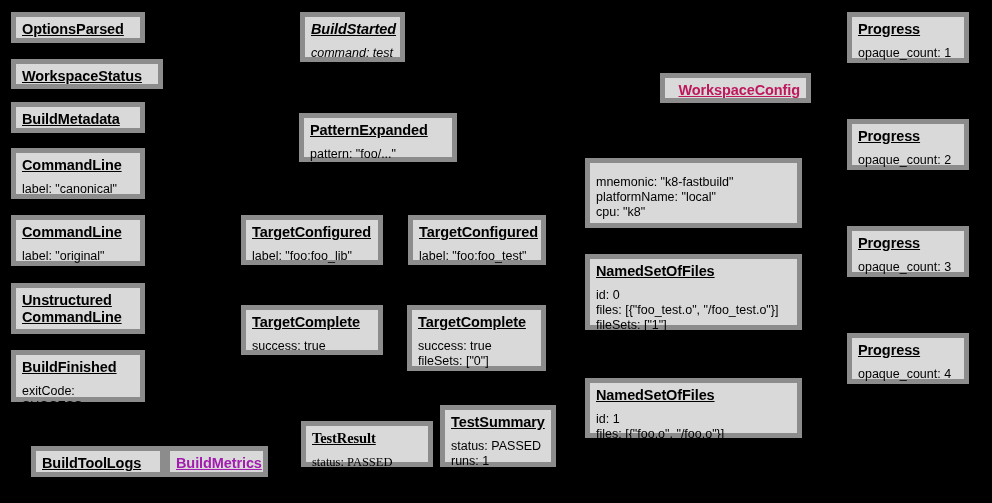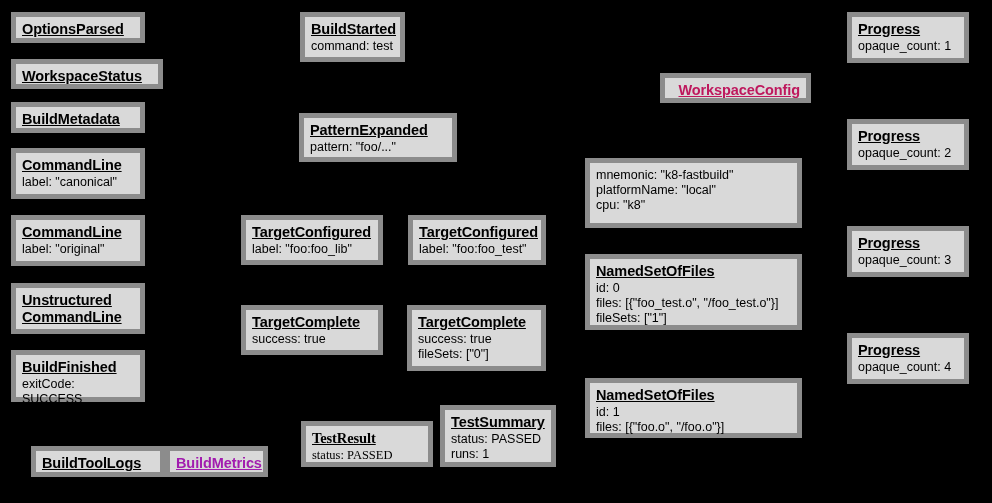--- a/index.html
+++ b/index.html
@@ -31,21 +31,21 @@
     line-height: 17px;
     letter-spacing: -0.1px;
     white-space: pre-line;
   }
   .node-fields {
     display: block;
     font-size: 12.5px;
     font-weight: normal;
     line-height: 15px;
     white-space: pre-line;
-    margin-top: 1px;
+    margin-top: 8px;
   }
   .node-fields:empty { display: none; }
 </style>
 </head>
 <body>
 
 <div id="canvas" style="background: rgb(0, 0, 0);">
     <div class="node" style="left: 11px; top: 12px; width: 134px; height: 31px; background: rgb(217, 217, 217); border-color: rgb(140, 140, 140); color: rgb(0, 0, 0);">
       <span class="node-title">OptionsParsed</span>
     </div>
@@ -70,21 +70,21 @@
     <div class="node" style="left: 11px; top: 350px; width: 134px; height: 52px; background: rgb(217, 217, 217); border-color: rgb(140, 140, 140); color: rgb(0, 0, 0);">
       <span class="node-title">BuildFinished</span>
       <span class="node-fields">exitCode: SUCCESS</span>
     </div>
     <div class="node" style="left: 11px; top: 446px; width: 134px; height: 31px; background: rgb(217, 217, 217); border-color: rgb(140, 140, 140); color: rgb(0, 0, 0); margin-left: 20px;">
       <span class="node-title">BuildToolLogs</span>
     </div>
     <div class="node" style="left: 165px; top: 446px; width: 103px; height: 31px; background: rgb(217, 217, 217); border-color: rgb(140, 140, 140); color: #a21caf;">
       <span class="node-title">BuildMetrics</span>
     </div>
-    <div class="node" style="left: 300px; top: 12px; width: 105px; height: 50px; background: rgb(217, 217, 217); border-color: rgb(140, 140, 140); color: rgb(0, 0, 0);">
+    <div class="node" style="left: 300px; top: 12px; width: 105px; height: 50px; background: rgb(217, 217, 217); border-color: rgb(140, 140, 140); color: rgb(0, 0, 0); font-style: italic;">
       <span class="node-title">BuildStarted</span>
       <span class="node-fields">command: test</span>
     </div>
     <div class="node" style="left: 299px; top: 113px; width: 158px; height: 49px; background: rgb(217, 217, 217); border-color: rgb(140, 140, 140); color: rgb(0, 0, 0);">
       <span class="node-title">PatternExpanded</span>
       <span class="node-fields">pattern: "foo/..."</span>
     </div>
     <div class="node" style="left: 241px; top: 215px; width: 142px; height: 50px; background: rgb(217, 217, 217); border-color: rgb(140, 140, 140); color: rgb(0, 0, 0);">
       <span class="node-title">TargetConfigured</span>
       <span class="node-fields">label: "foo:foo_lib"</span>

